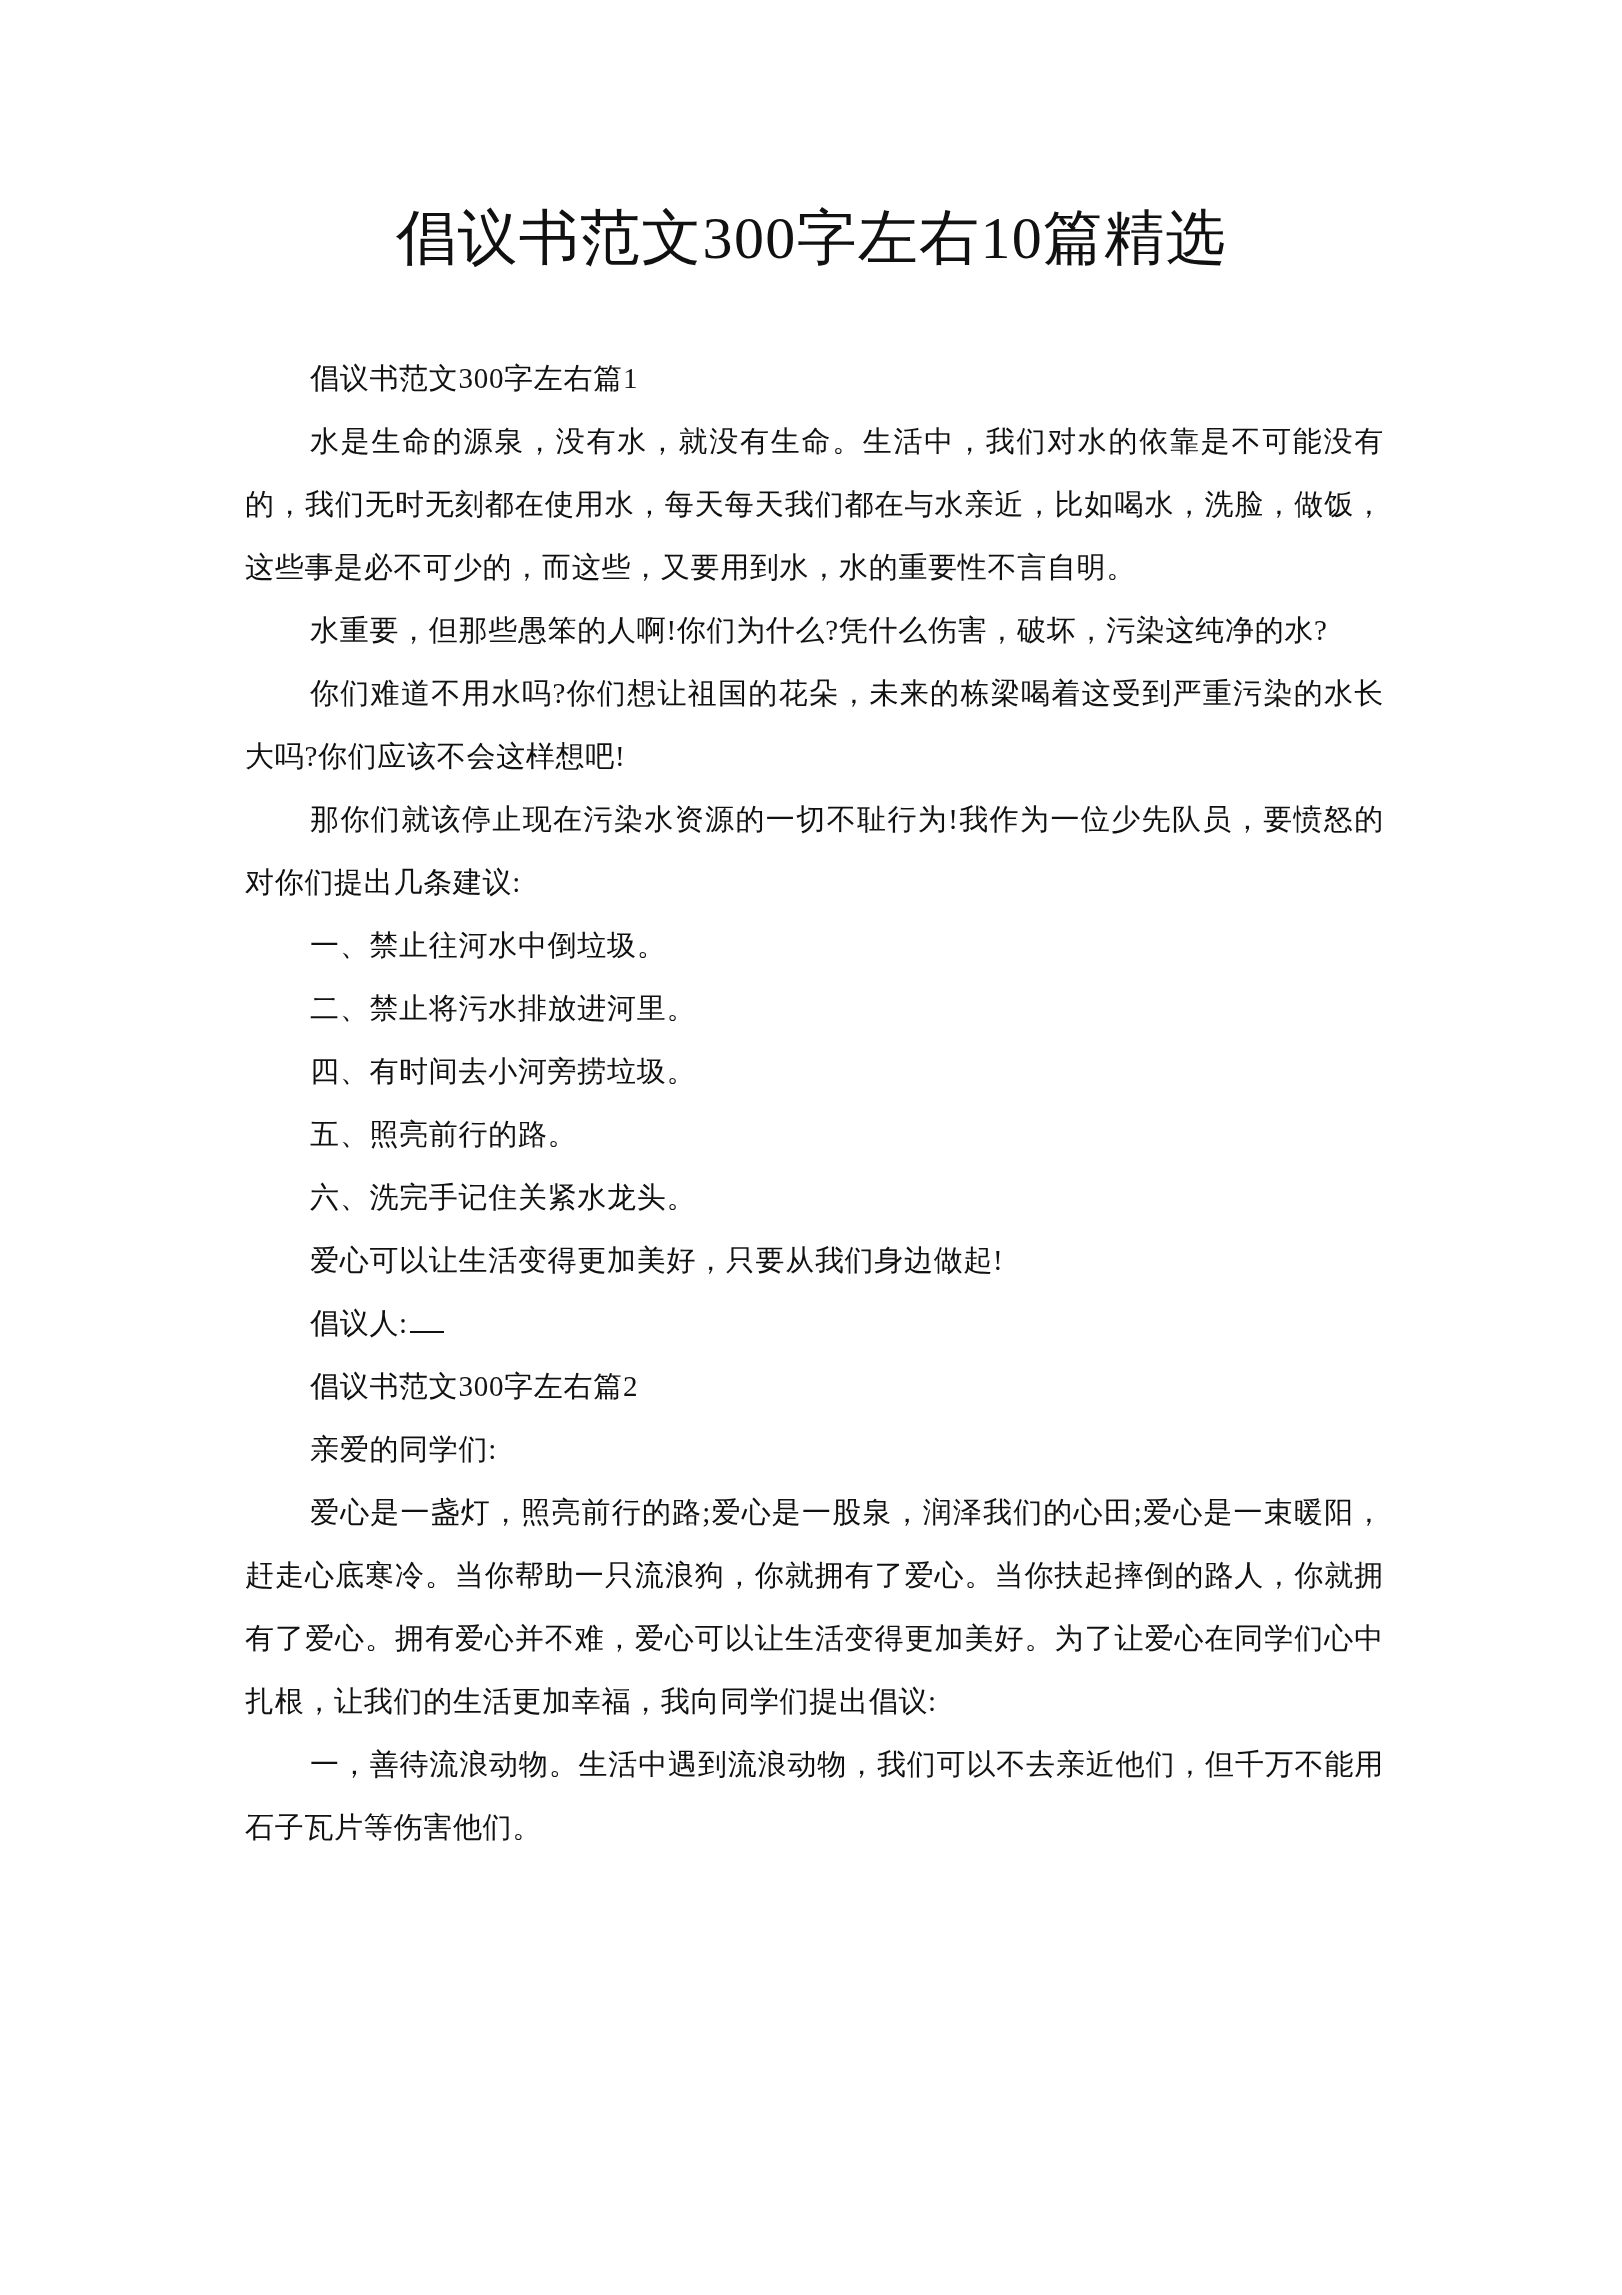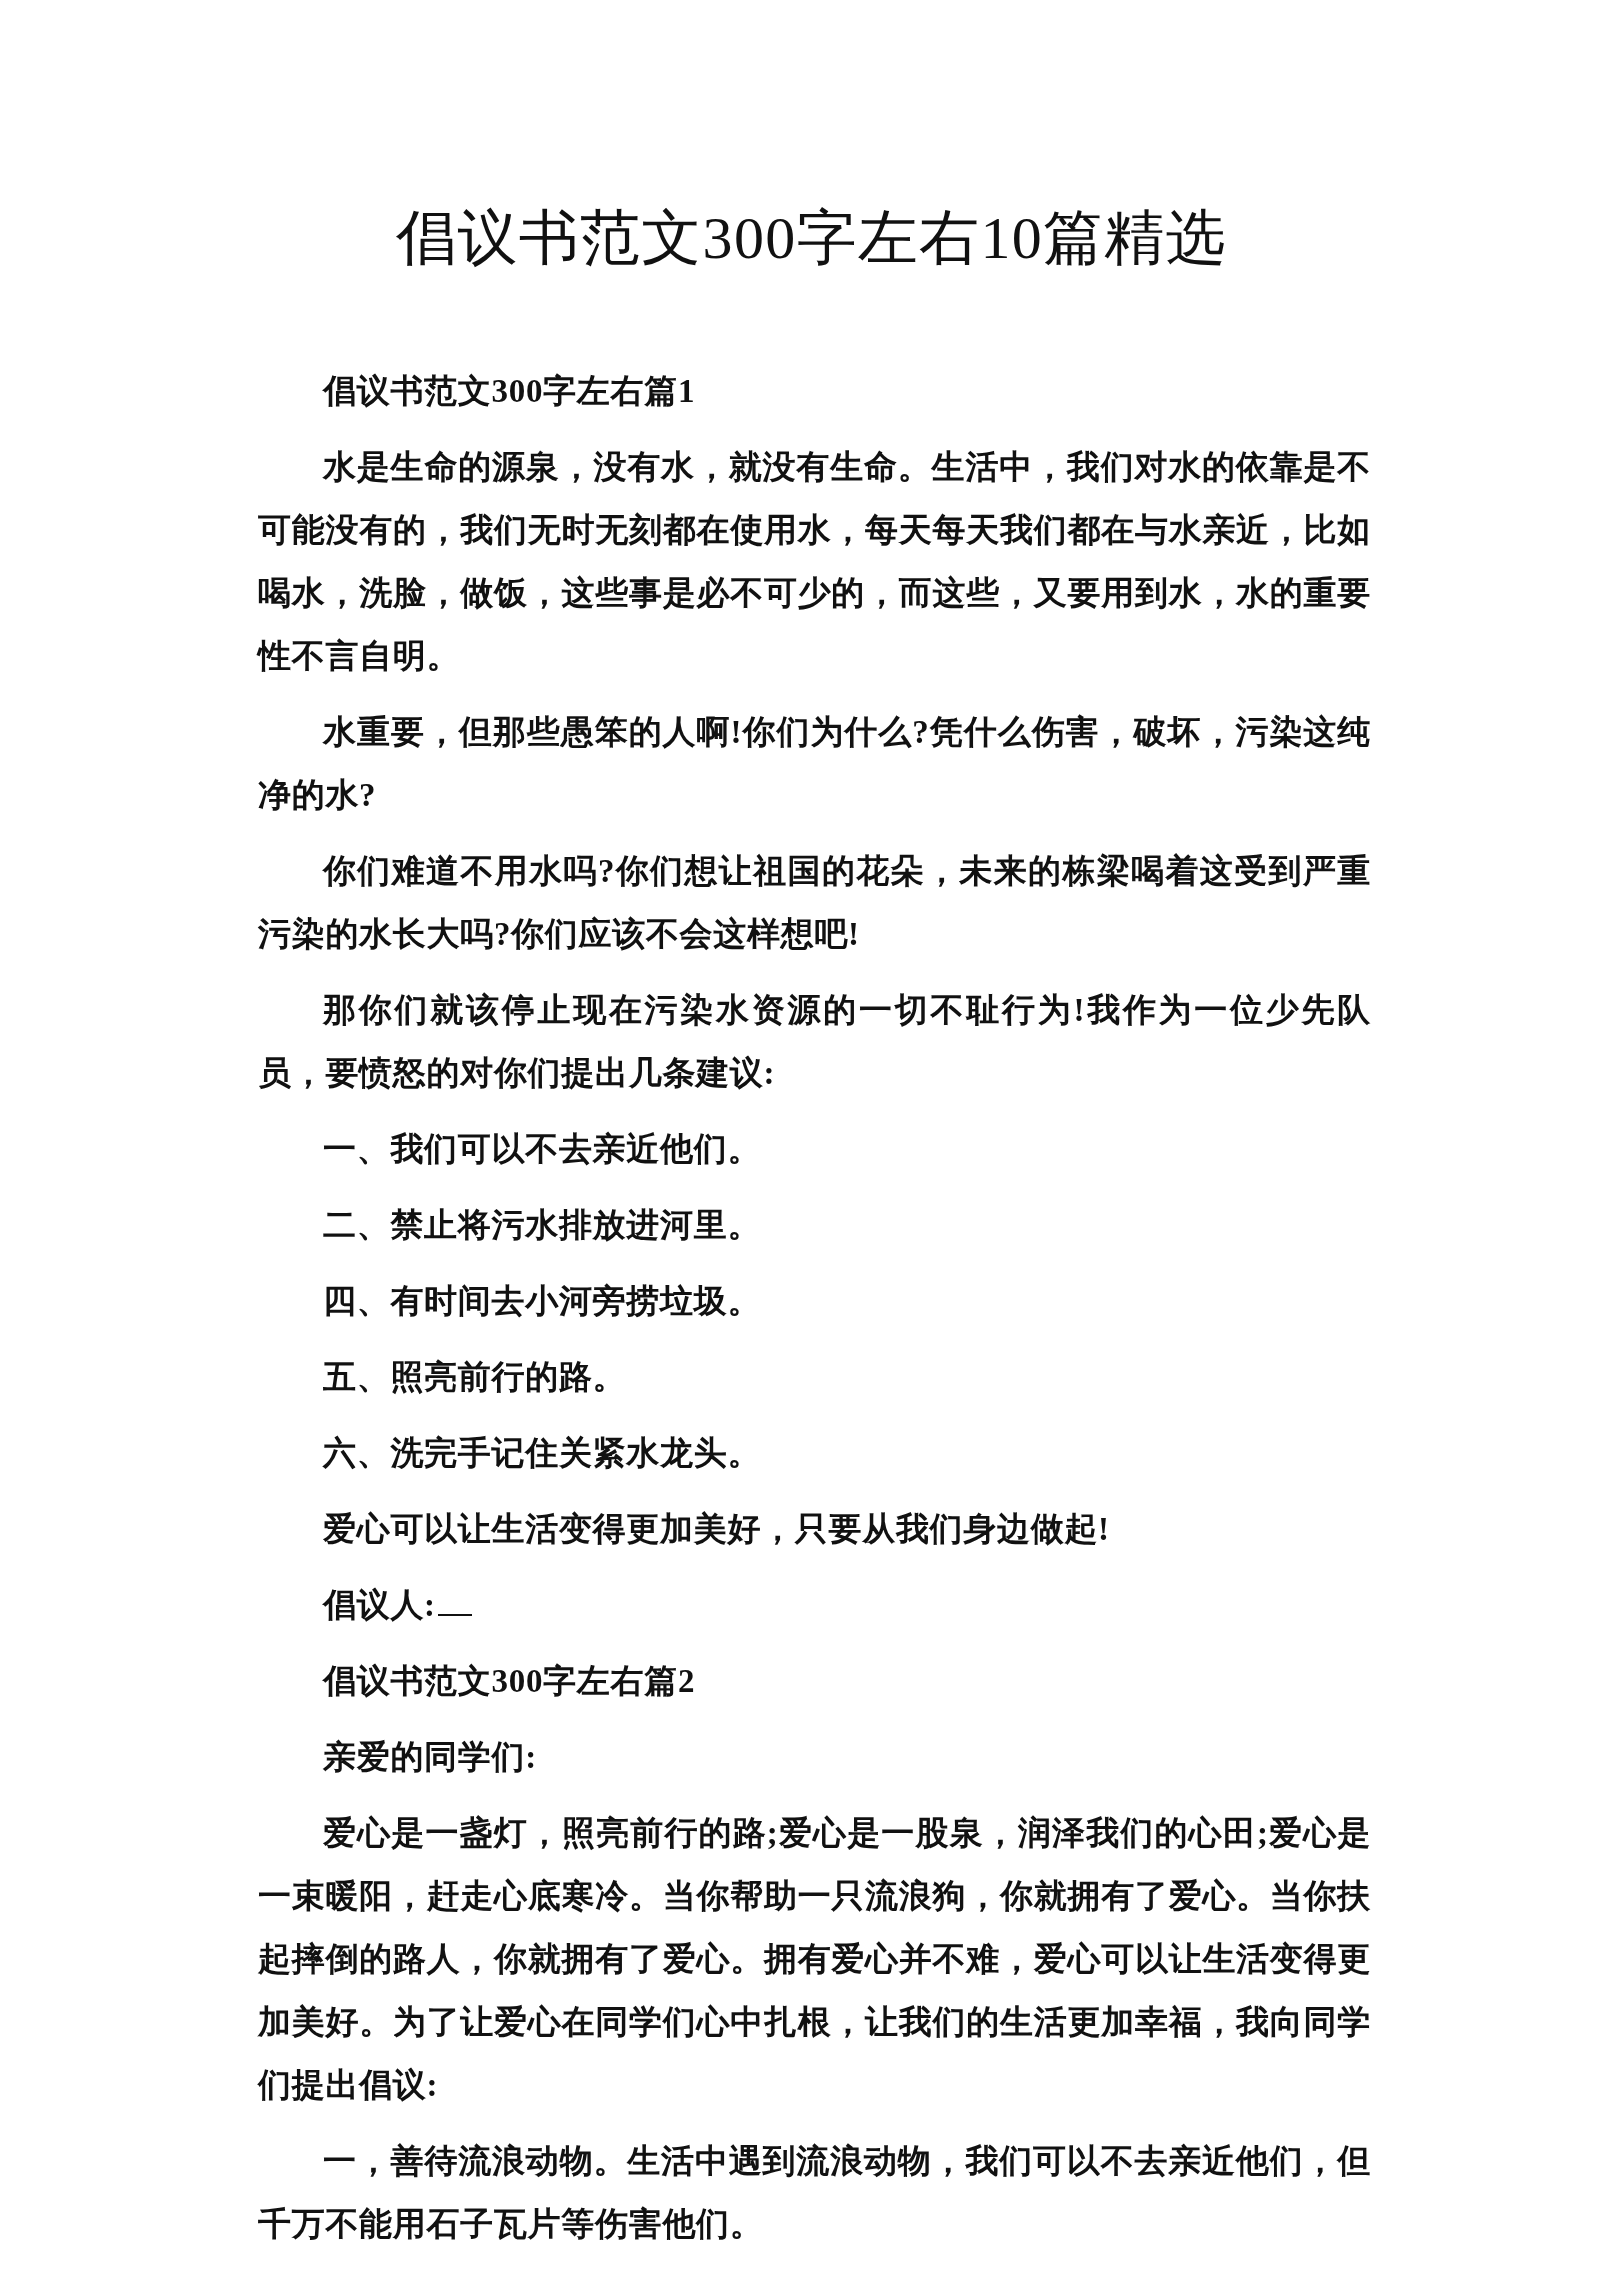--- a/index.html
+++ b/index.html
@@ -35,27 +35,26 @@
       margin: 0;
       font-weight: normal;
     }
     .body-text {
       position: absolute;
       left: 245px;
       top: 347px;
       width: 1139px;
     }
     .para {
-      margin: 13px;
-      font-size: 33px;
+      margin: 0;
+      font-size: 29px;
       line-height: 63px;
       text-indent: 65px;
       text-align: justify;
       letter-spacing: 0.7px;
-      font-weight: bold;
     }
     .signature-blank {
       display: inline-block;
       width: 34px;
       border-bottom: 2px solid #111;
       height: 26px;
       vertical-align: baseline;
       margin-left: 2.6px;
     }
   </style>
@@ -65,21 +64,21 @@
 <div class="page">
   <h1 class="doc-title">倡议书范文300字左右10篇精选</h1>
 
   <div class="body-text">
 
     <p class="para">倡议书范文300字左右篇1</p>
     <p class="para">水是生命的源泉，没有水，就没有生命。生活中，我们对水的依靠是不可能没有的，我们无时无刻都在使用水，每天每天我们都在与水亲近，比如喝水，洗脸，做饭，这些事是必不可少的，而这些，又要用到水，水的重要性不言自明。</p>
     <p class="para">水重要，但那些愚笨的人啊!你们为什么?凭什么伤害，破坏，污染这纯净的水?</p>
     <p class="para">你们难道不用水吗?你们想让祖国的花朵，未来的栋梁喝着这受到严重污染的水长大吗?你们应该不会这样想吧!</p>
     <p class="para">那你们就该停止现在污染水资源的一切不耻行为!我作为一位少先队员，要愤怒的对你们提出几条建议:</p>
-    <p class="para">一、我们可以不去亲近他们。</p>
+    <p class="para">一、禁止往河水中倒垃圾。</p>
     <p class="para">二、禁止将污水排放进河里。</p>
     <p class="para">四、有时间去小河旁捞垃圾。</p>
     <p class="para">五、照亮前行的路。</p>
     <p class="para">六、洗完手记住关紧水龙头。</p>
     <p class="para">爱心可以让生活变得更加美好，只要从我们身边做起!</p>
     <p class="para"><span>倡议人:</span><span class="signature-blank"></span></p>
 
     <p class="para">倡议书范文300字左右篇2</p>
     <p class="para">亲爱的同学们:</p>
     <p class="para">爱心是一盏灯，照亮前行的路;爱心是一股泉，润泽我们的心田;爱心是一束暖阳，赶走心底寒冷。当你帮助一只流浪狗，你就拥有了爱心。当你扶起摔倒的路人，你就拥有了爱心。拥有爱心并不难，爱心可以让生活变得更加美好。为了让爱心在同学们心中扎根，让我们的生活更加幸福，我向同学们提出倡议:</p>

